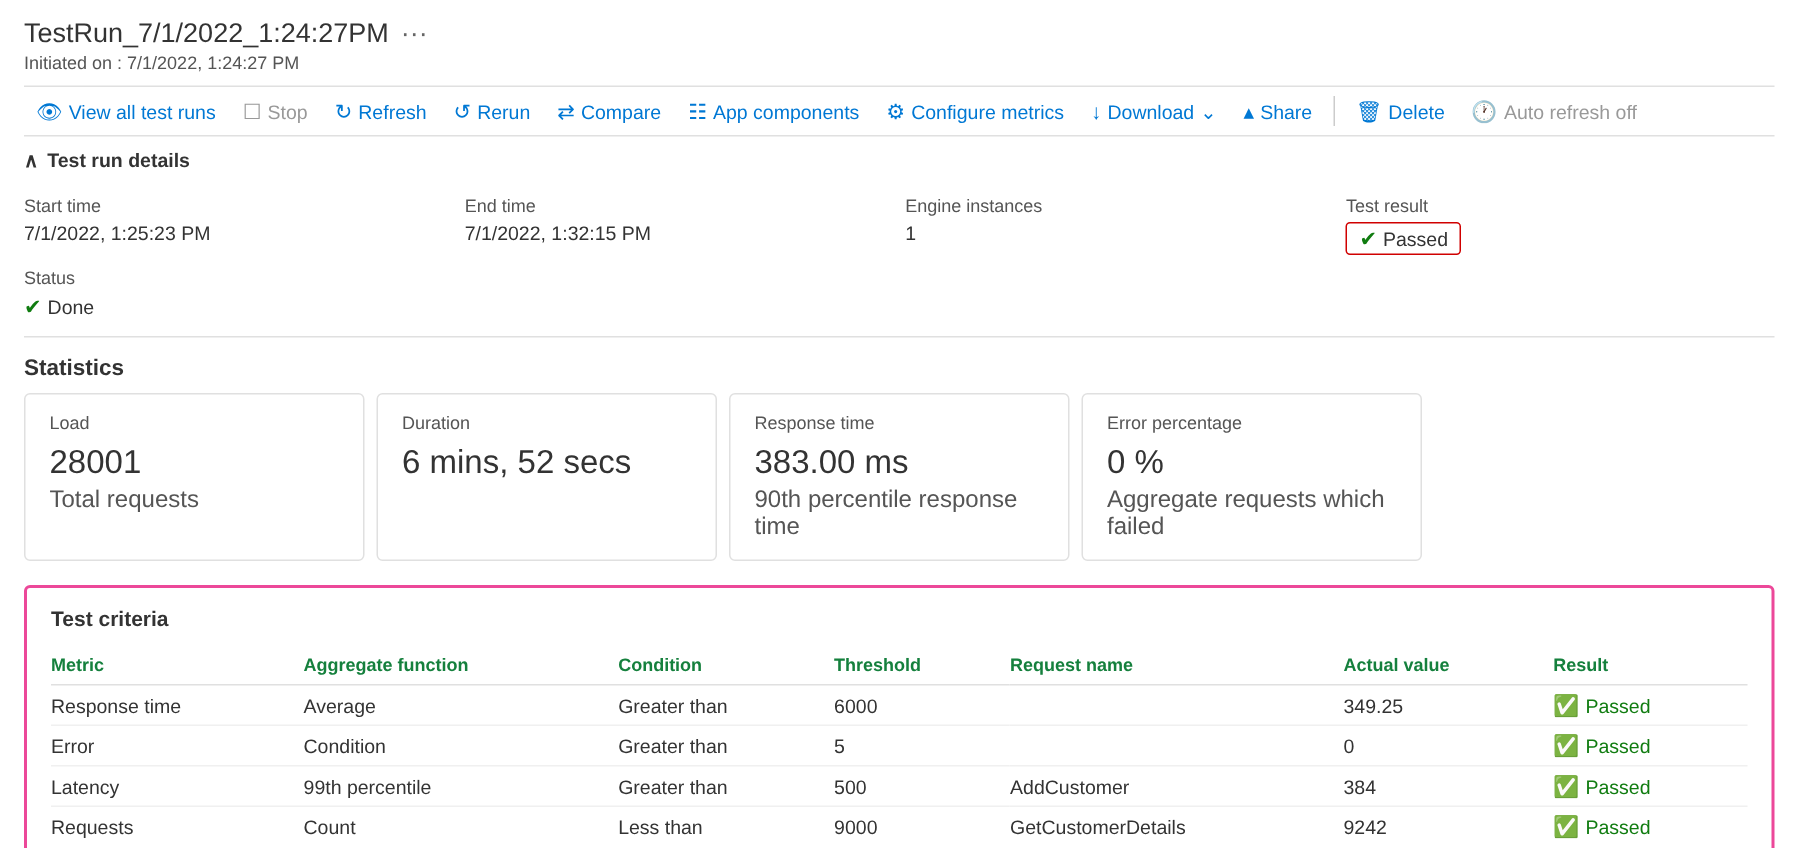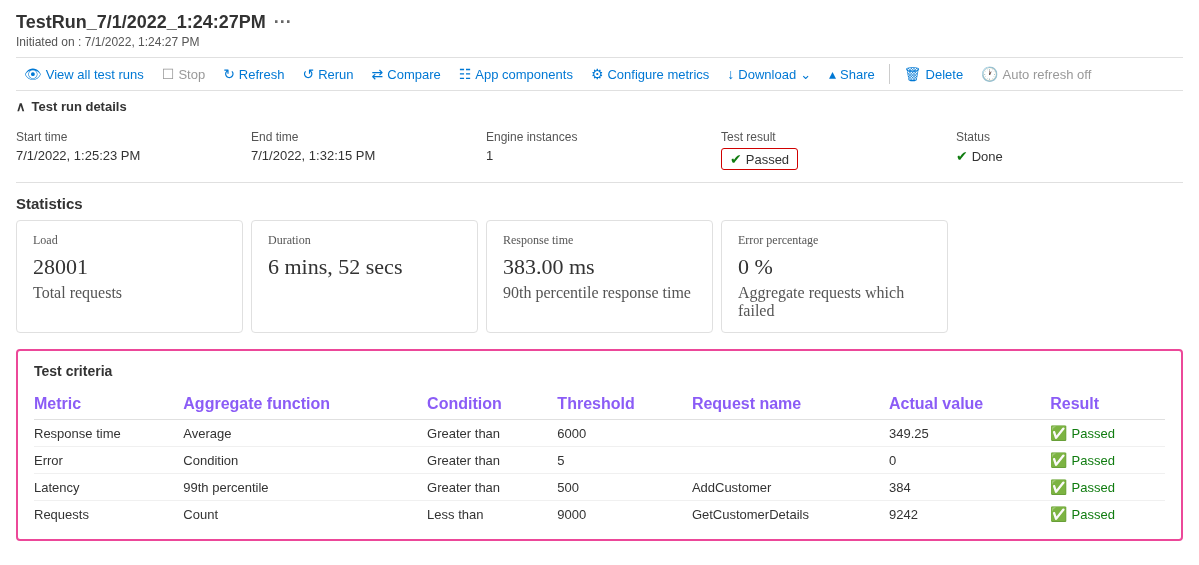--- a/index.html
+++ b/index.html
@@ -1,58 +1,58 @@
 <!DOCTYPE html>
 <html><head>
   <meta charset="utf-8">
   <style>
     * { box-sizing: border-box; margin: 0; padding: 0; }
     body { font-family: 'Segoe UI', Arial, sans-serif; font-size: 13px; background: #fff; color: #333; }
     
     .page { padding: 12px 16px; max-width: 1199px; }
     
     
-    .page-title { font-size: 18px; font-weight: 700; display: flex; align-items: flex-start; gap: 8px; }
+    .page-title { font-size: 18px; font-weight: 400; display: flex; align-items: flex-start; gap: 8px; }
     .page-title .ellipsis { font-size: 18px; color: #666; cursor: pointer; }
     .initiated { font-size: 12px; color: #555; margin-top: 2px; margin-bottom: 8px; }
     
     
     .toolbar { display: flex; align-items: center; gap: 2px; padding: 4px 0; border-top: 1px solid #e0e0e0; border-bottom: 1px solid #e0e0e0; flex-wrap: wrap; }
     .toolbar-btn { display: flex; align-items: center; gap: 4px; padding: 4px 8px; font-size: 13px; background: none; border: none; cursor: pointer; color: #0078d4; border-radius: 2px; }
     .toolbar-btn .btn-icon { font-size: 14px; }
     .toolbar-sep { width: 1px; height: 20px; background: #ccc; margin: 0 4px; }
     .toolbar-btn.disabled { color: #999; cursor: default; }
     
     
     .section-header { display: flex; align-items: center; gap: 6px; font-size: 13px; font-weight: 600; padding: 8px 0; cursor: pointer; color: #333; }
     
     
-    .details-grid { display: grid; grid-template-columns: repeat(5, 1fr); gap: 8px; padding: 8px 0 12px 0; border-bottom: 1px solid #e0e0e0; }
+    .details-grid { display: grid; grid-template-columns: repeat(4, 1fr); gap: 8px; padding: 8px 0 12px 0; border-bottom: 1px solid #e0e0e0; }
     .detail-col { }
     .detail-label { font-size: 12px; color: #555; margin-bottom: 4px; }
     .detail-value { font-size: 13px; }
     .passed-badge { display: inline-flex; align-items: center; gap: 4px; border: 1.5px solid #d00000; border-radius: 3px; padding: 2px 8px; }
     .passed-icon { color: #107c10; font-size: 14px; }
     .done-value { display: inline-flex; align-items: center; gap: 4px; }
     
     
     .stats-title { font-size: 15px; font-weight: 600; margin: 12px 0 8px 0; }
-    .stats-grid { display: grid; grid-template-columns: 1fr 1fr 1fr 1fr 1fr; gap: 8px; margin-bottom: 16px; font-family: Liberation Serif, serif; }
+    .stats-grid { display: grid; grid-template-columns: 1fr 1fr 1fr 1fr 1fr; gap: 8px; margin-bottom: 16px; }
     .stat-card { border: 1px solid #e0e0e0; border-radius: 4px; padding: 12px 16px; }
     .stat-label { font-size: 12px; color: #555; margin-bottom: 6px; }
     .stat-value { font-size: 22px; font-weight: 400; }
     .stat-sublabel { font-size: 16px; color: #555; margin-top: 4px; }
     
     
     .criteria-box { border: 2px solid #ec4899; border-radius: 4px; padding: 12px 16px; }
     .criteria-title { font-size: 14px; font-weight: 600; margin-bottom: 12px; }
     
     
     .criteria-table { width: 100%; border-collapse: collapse; }
-    .criteria-table th { text-align: left; font-size: 16px; font-weight: 600; color: #8b5cf6; padding: 4px 8px 6px 0; border-bottom: 1px solid #e0e0e0; }
+    .criteria-table th { text-align: left; font-size: 12px; font-weight: 600; color: #15803d; padding: 4px 8px 6px 0; border-bottom: 1px solid #e0e0e0; }
     .criteria-table td { padding: 5px 8px 5px 0; font-size: 13px; border-bottom: 1px solid #f0f0f0; vertical-align: middle; }
     .criteria-table tr:last-child td { border-bottom: none; }
     .result-passed { display: inline-flex; align-items: center; gap: 4px; color: #107c10; }
     .check-icon { color: #107c10; font-size: 14px; }
   </style>
 </head>
 <body>
 
 <div class="page">
 

